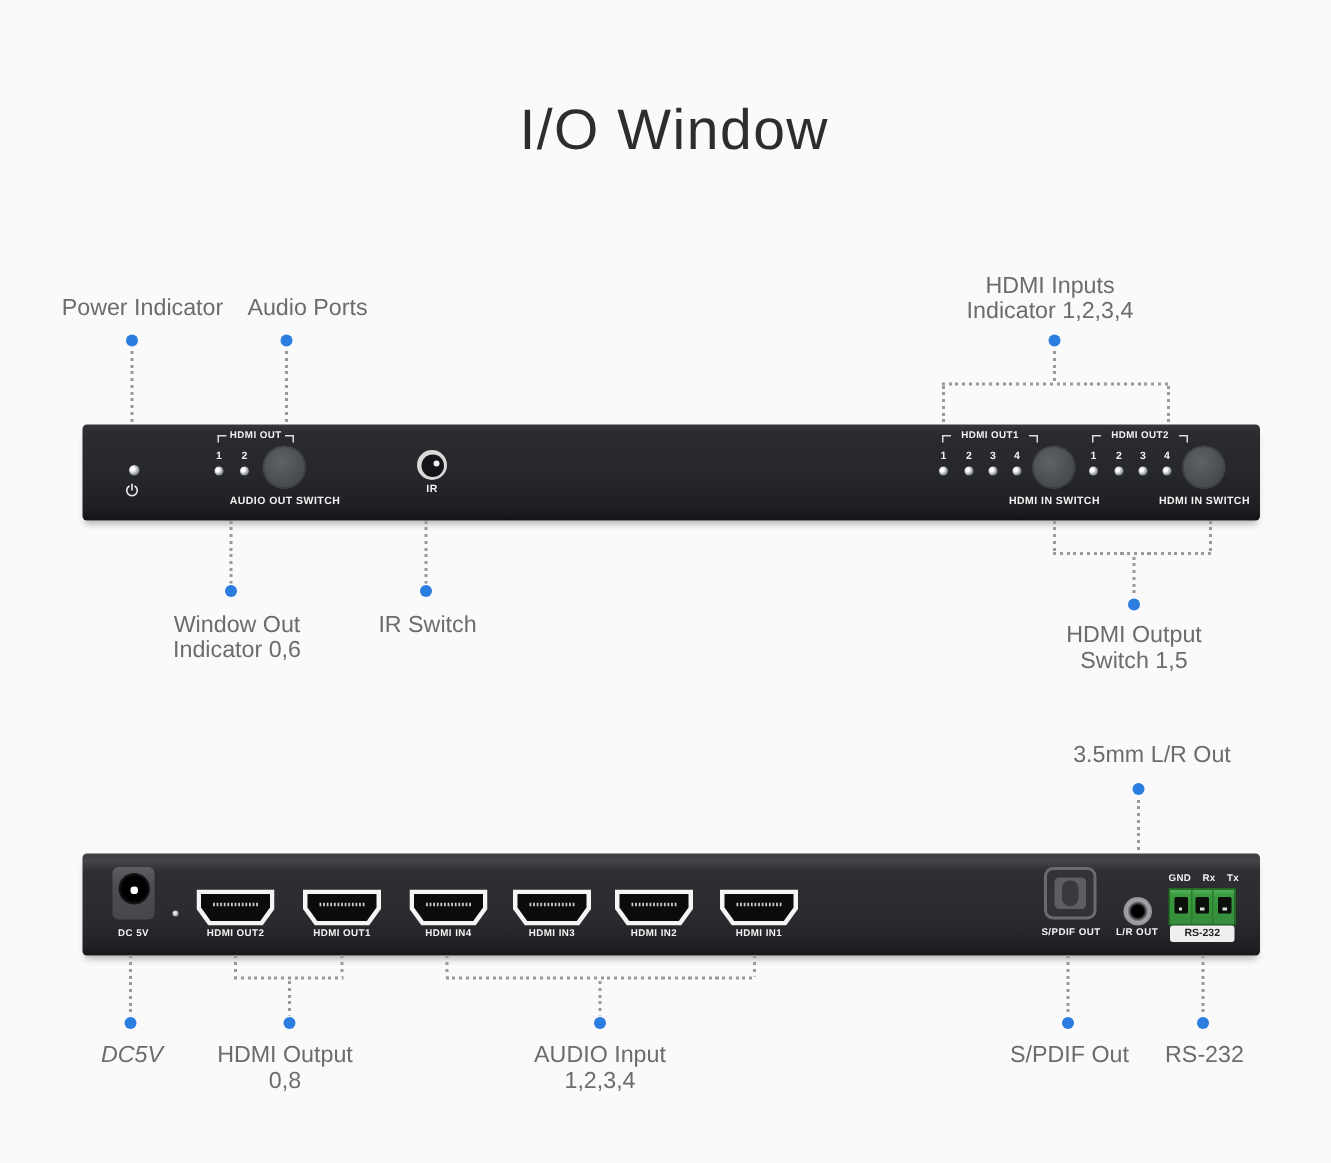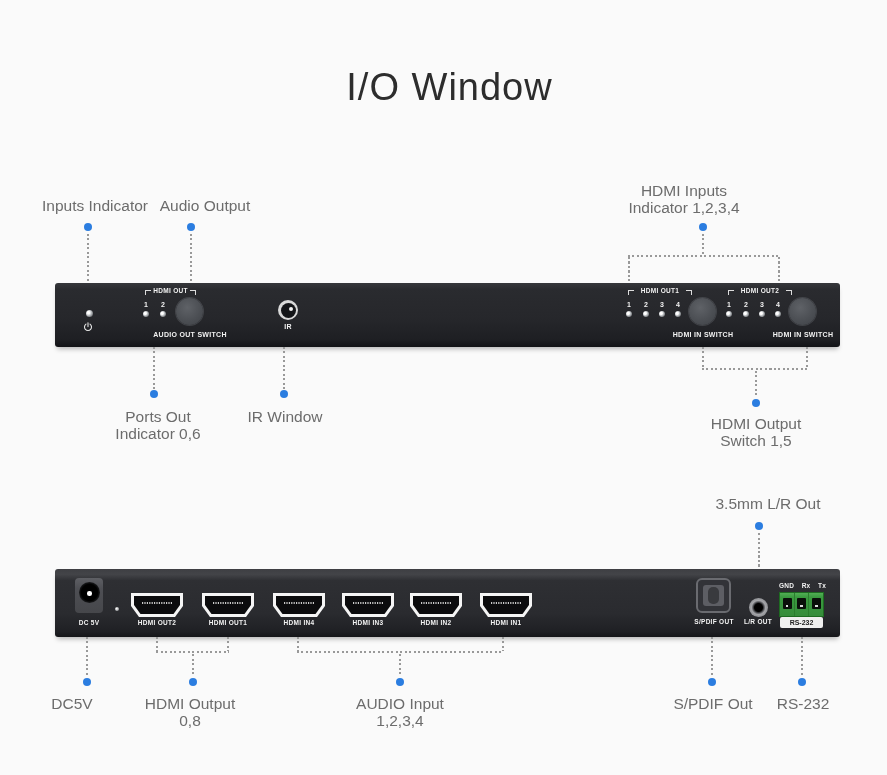--- a/index.html
+++ b/index.html
@@ -209,66 +209,66 @@
       </div>
     <div class="cell">
         <div class="hole">
           <div class="slot"></div>
         </div>
       </div>
   </div>
   <div id="rs232-tag">RS-232</div>
 </div>
 
-<div class="clabel" style="left:30px; top:198px; width:130px;">Inputs Indicator</div>
+<div class="clabel" style="left:30px; top:198px; width:130px;">Power Indicator</div>
 <div class="dot" style="left:84px; top:223px;"></div>
 <div class="vline" style="left:87px; top:234px; height:49px;"></div>
 
-<div class="clabel" style="left:140px; top:198px; width:130px;">Audio Output</div>
+<div class="clabel" style="left:140px; top:198px; width:130px;">Audio Ports</div>
 <div class="dot" style="left:187px; top:223px;"></div>
 <div class="vline" style="left:190px; top:234px; height:49px;"></div>
 
-<div class="clabel" style="left:604px; top:183px; width:160px;">
+<div class="clabel" style="left:620px; top:183px; width:160px;">
   <div>HDMI Inputs</div>
   <div>Indicator 1,2,3,4</div>
 </div>
 <div class="dot" style="left:699px; top:223px;"></div>
 <div class="vline" style="left:702px; top:234px; height:20px;"></div>
 <div class="hline" style="left:628px; top:255px; width:152px;"></div>
 <div class="vline" style="left:628px; top:257px; height:26px;"></div>
 <div class="vline" style="left:778px; top:257px; height:26px;"></div>
 
 <div class="vline" style="left:153px; top:347px; height:42px;"></div>
 <div class="dot" style="left:150px; top:390px;"></div>
 <div class="clabel" style="left:78px; top:409px; width:160px;">
-  <div>Ports Out</div>
+  <div>Window Out</div>
   <div>Indicator 0,6</div>
 </div>
 
 <div class="vline" style="left:283px; top:347px; height:42px;"></div>
 <div class="dot" style="left:280px; top:390px;"></div>
-<div class="clabel" style="left:205px; top:409px; width:160px;">IR Window</div>
+<div class="clabel" style="left:205px; top:409px; width:160px;">IR Switch</div>
 
 <div class="vline" style="left:702px; top:347px; height:21px;"></div>
 <div class="vline" style="left:806px; top:347px; height:21px;"></div>
 <div class="hline" style="left:702px; top:368px; width:106px;"></div>
 <div class="vline" style="left:755px; top:371px; height:27px;"></div>
 <div class="dot" style="left:752px; top:399px;"></div>
 <div class="clabel" style="left:676px; top:416px; width:160px;">
   <div>HDMI Output</div>
   <div>Switch 1,5</div>
 </div>
 
 <div class="clabel" style="left:688px; top:496px; width:160px;">3.5mm L/R Out</div>
 <div class="dot" style="left:755px; top:522px;"></div>
 <div class="vline" style="left:758px; top:533px; height:36px;"></div>
 
 <div class="vline" style="left:86px; top:637px; height:40px;"></div>
 <div class="dot" style="left:83px; top:678px;"></div>
-<div class="clabel" style="left:12px; top:696px; width:120px;">DC5V</div>
+<div class="clabel" style="left:28px; top:696px; width:120px;font-style:italic;">DC5V</div>
 
 <div class="vline" style="left:156px; top:637px; height:14px;"></div>
 <div class="vline" style="left:227px; top:637px; height:14px;"></div>
 <div class="hline" style="left:156px; top:651px; width:73px;"></div>
 <div class="vline" style="left:192px; top:654px; height:23px;"></div>
 <div class="dot" style="left:189px; top:678px;"></div>
 <div class="clabel" style="left:110px; top:696px; width:160px;">
   <div>HDMI Output</div>
   <div>0,8</div>
 </div>

